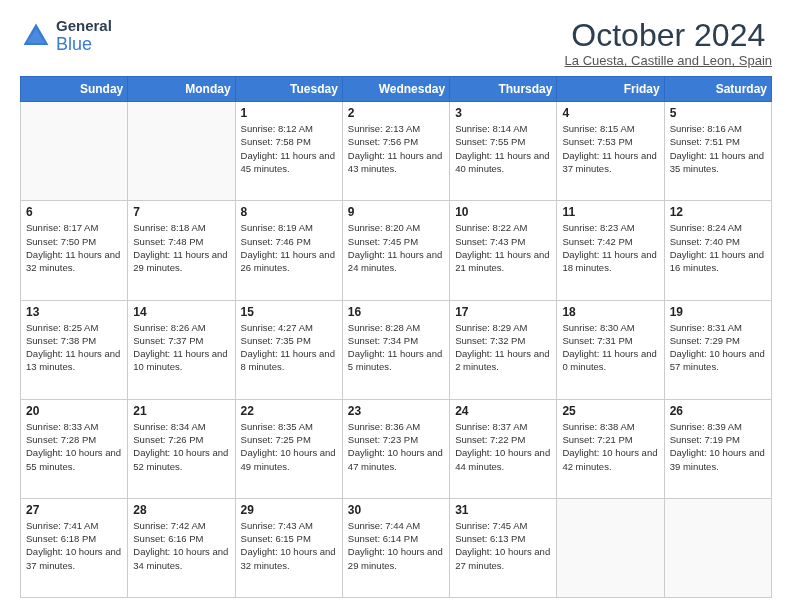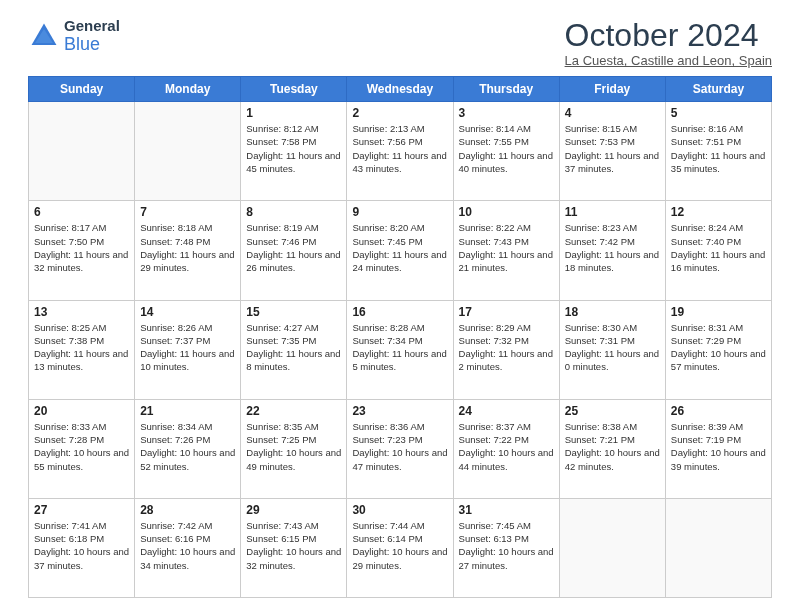--- a/index.html
+++ b/index.html
@@ -6,41 +6,41 @@
     body {
       font-family: Arial, sans-serif;
       background: #fff;
       width: 792px;
       height: 612px;
       overflow: hidden;
     }
     .page {
       width: 792px;
       height: 612px;
-      padding: 18px 20px 14px 28px;
+      padding: 18px 20px 14px 20px;
       display: flex;
       flex-direction: column;
     }
     .header {
       display: flex;
       justify-content: space-between;
       align-items: flex-start;
       margin-bottom: 8px;
     }
     .logo {
       display: flex;
       align-items: center;
       gap: 4px;
     }
     .logo-icon {
       width: 32px;
       height: 32px;
     }
     .title-section {
-      text-align: left;
+      text-align: center;
     }
     .month-title {
       font-size: 32px;
       font-weight: normal;
       color: #2c3e50;
       line-height: 1.1;
     }
     .location {
       font-size: 13px;
       color: #555;
@@ -52,21 +52,21 @@
       border-collapse: collapse;
       width: 100%;
       table-layout: fixed;
     }
     .calendar th {
       background: #3a7bd5;
       color: #fff;
       font-size: 12px;
       font-weight: bold;
       padding: 5px 4px;
-      text-align: center;
+      text-align: right;
       border: 1px solid #2e6bc4;
     }
     .calendar td {
       border: 1px solid #ccc;
       vertical-align: top;
       padding: 4px 5px;
       font-size: 10px;
       color: #333;
       background: #fff;
       height: 88px;

